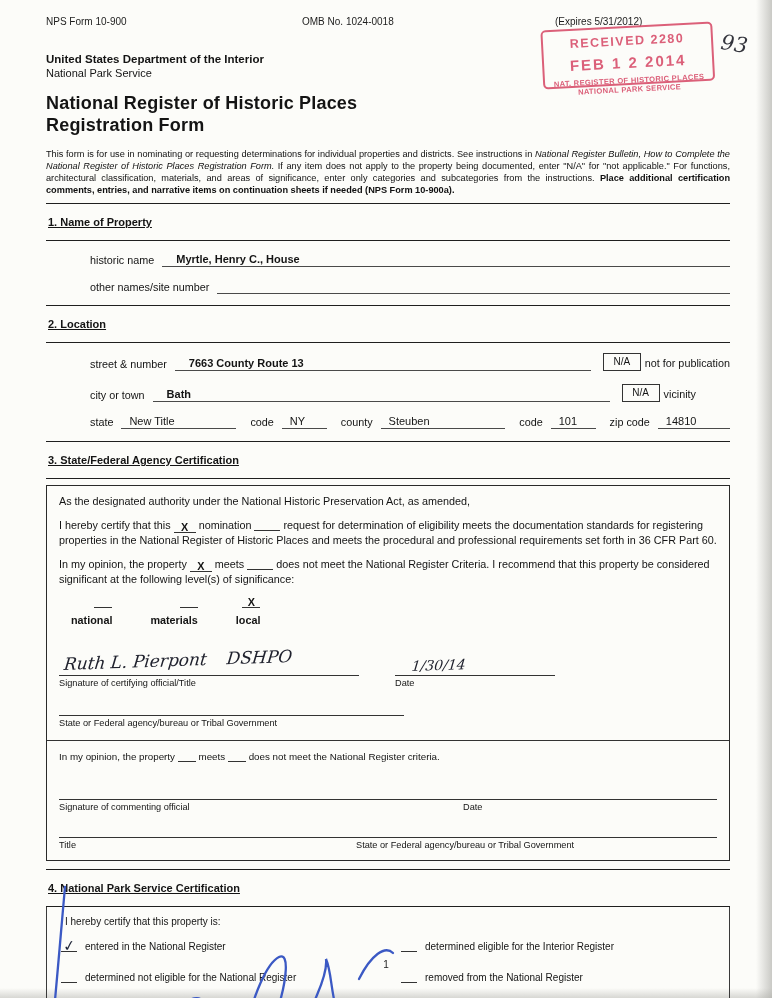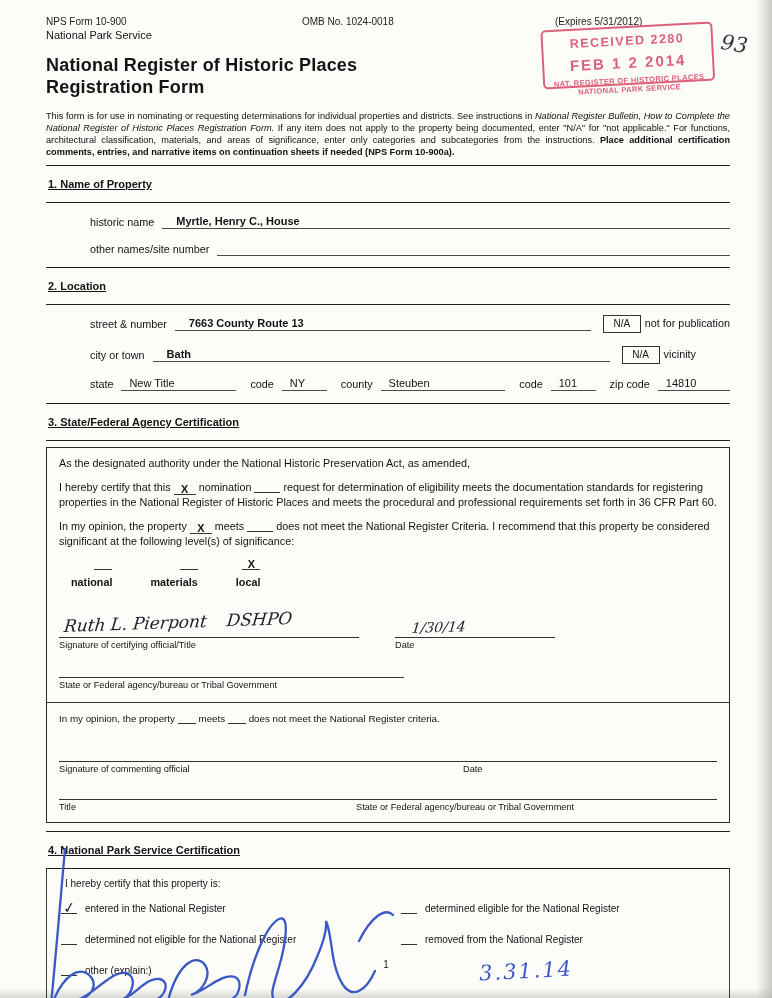--- a/index.html
+++ b/index.html
@@ -19,21 +19,21 @@
 
   .dept { margin-top:26px; font-weight:bold; font-size:11.5px; }
   .service { font-size:11px; margin-top:2px; }
   .doc-title { margin-top:13px; font-size:18px; font-weight:bold; line-height:22px; letter-spacing:.2px; }
 
   .intro { margin:12px 0 0; font-size:9.2px; line-height:12px; text-align:justify; color:#101010; }
 
   .sec-head { margin-top:7px; border-top:1.4px solid #1f1f1f; border-bottom:1.4px solid #1f1f1f;
     font-weight:bold; font-size:11px; padding:12px 2px;text-decoration:underline; }
 
-  .frow { display:flex; align-items:center; font-size:10.8px;padding-left:44px; }
+  .frow { display:flex; align-items:flex-end; font-size:10.8px;padding-left:44px; }
   .frow .lbl { white-space:nowrap; padding-bottom:1px; }
   .fill { flex:1; border-bottom:1px solid #4a4a4a; margin-left:8px; padding:0 0 1px 14px; min-height:14px; font-size:11px; }
   .val-b { font-weight:bold; }
   .fixfill { border-bottom:1px solid #4a4a4a; margin-left:8px; padding:0 0 1px 8px; min-height:14px; font-size:11px; }
   .na-box { border:1.2px solid #333; width:38px; text-align:center; font-size:10px; padding:2px 0 3px; margin-left:12px; }
   .suffix { margin-left:4px; padding-bottom:2px; white-space:nowrap; }
   .ml14 { margin-left:14px; }
 
   .cert-box { margin-top:6px; border:1.5px solid #2a2a2a; padding:8px 12px 8px; font-size:10.8px; }
   .cert-box p { margin:0 0 10px; line-height:14px; }
@@ -113,20 +113,21 @@
   <div class="annotation">93</div>
 
   <div class="content">
 
     <div class="meta-row">
       <span>NPS Form 10-900</span>
       <span>OMB No. 1024-0018</span>
       <span>(Expires 5/31/2012)</span>
     </div>
 
+    <div class="dept">United States Department of the Interior</div>
     <div class="service">National Park Service</div>
     <div class="doc-title">
       <div>National Register of Historic Places</div>
       <div>Registration Form</div>
     </div>
 
     <p class="intro"><span>This form is for use in nominating or requesting determinations for individual properties and districts.  See instructions in </span><i>National Register Bulletin, How to Complete the National Register of Historic Places Registration Form.</i><span>  If any item does not apply to the property being documented, enter "N/A" for "not applicable."  For functions, architectural classification, materials, and areas of significance, enter only categories and subcategories from the instructions.  </span><b>Place additional certification comments, entries, and narrative items on continuation sheets if needed (NPS Form 10-900a).</b></p>
 
     <div class="sec-head">1.  Name of Property</div>
     <div class="frow" style="margin-top:12px">
@@ -252,21 +253,21 @@
 
       <div class="s4-lead">I hereby certify that this property is:</div>
 
       <div class="opts">
         <div class="opt">
           <span class="bl w16"><span class="check">✓</span></span>
           <span>entered in the National Register</span>
         </div>
         <div class="opt">
           <span class="bl w16"></span>
-          <span>determined eligible for the National Register</span>
+          <span>determined eligible for the Interior Register</span>
         </div>
         <div class="opt">
           <span class="bl w16"></span>
           <span>determined not eligible for the National Register</span>
         </div>
         <div class="opt">
           <span class="bl w16"></span>
           <span>removed from the National Register</span>
         </div>
         <div class="opt">

